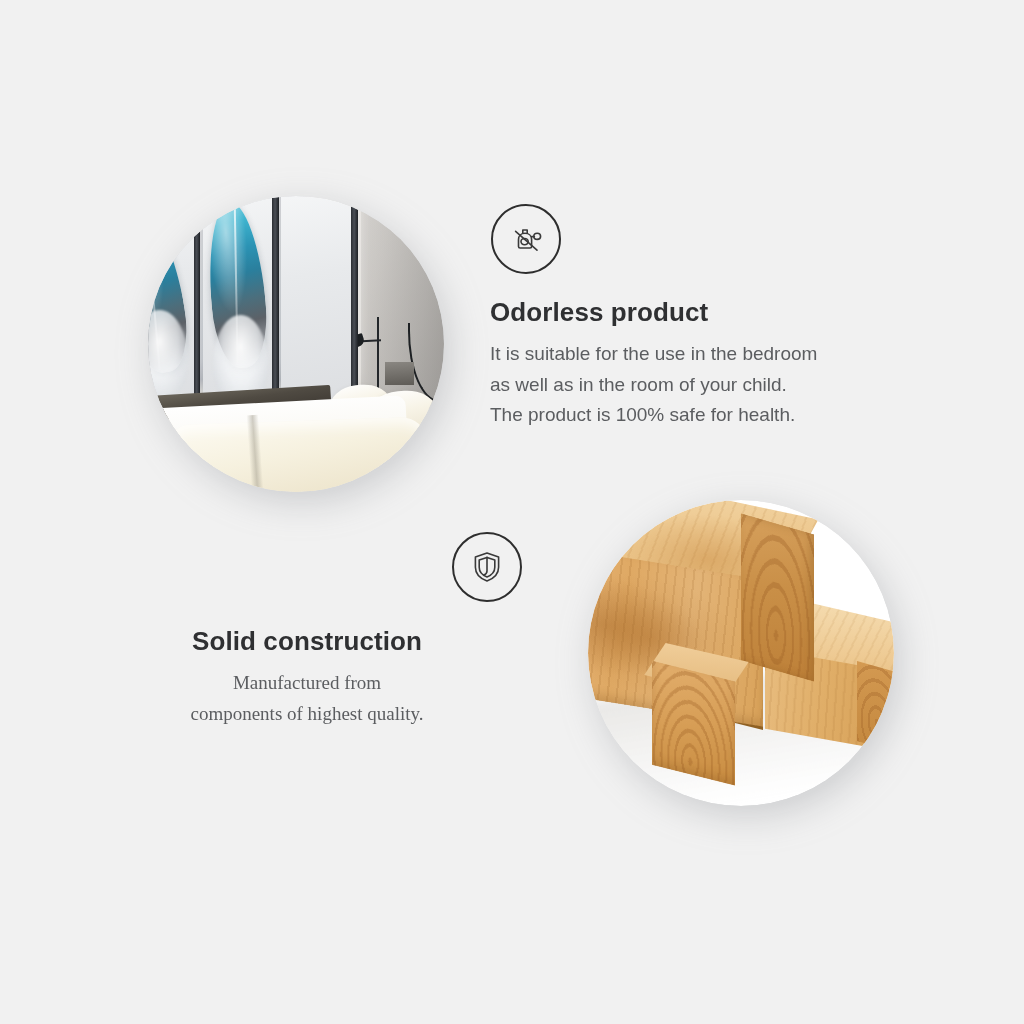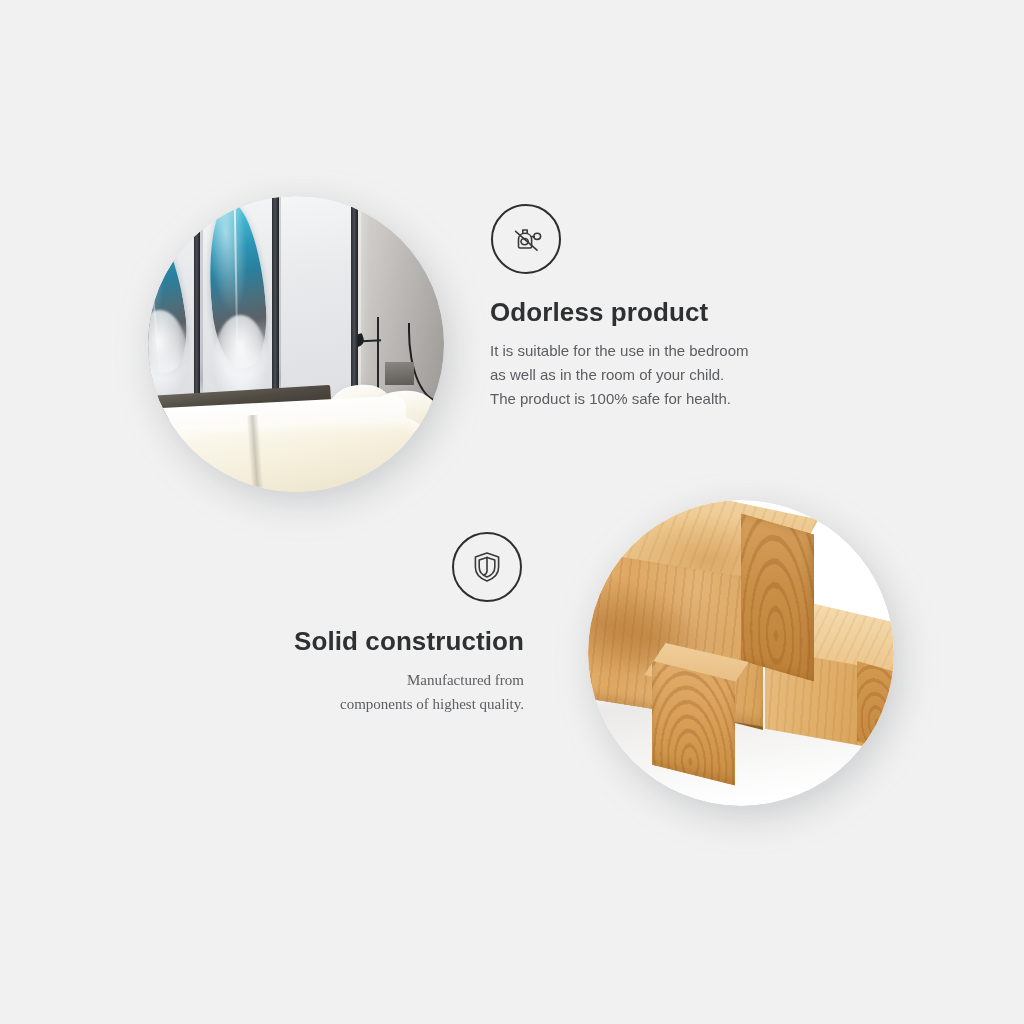--- a/index.html
+++ b/index.html
@@ -402,40 +402,40 @@
   .feature-title {
     margin: 0;
     font-size: 26px;
     font-weight: 700;
     color: #2f3032;
     letter-spacing: 0.1px;
     line-height: 1.15;
   }
   .feature-body {
     margin: 0;
-    font-size: 15px;
+    font-size: 19px;
     font-weight: 400;
     color: #5b5d60;
     line-height: 1.62;
     white-space: pre-line;
   }
 
   #text-odorless {
     left: 490px;
     top: 298px;
     width: 450px;
     text-align: left;
   }
   #text-odorless .feature-body { margin-top: 11px; }
 
   #text-solid {
-    left: 114px;
+    left: 102px;
     top: 627px;
     width: 410px;
-    text-align: right;
+    text-align: center;
   }
   #text-solid .feature-body { margin-top: 11px; font-family: Liberation Serif, serif; }
 </style>
 </head>
 <body>
 
 <div class="canvas">
 
   <div class="photo-circle" id="photo-bedroom">
     <div class="photo-inner">

